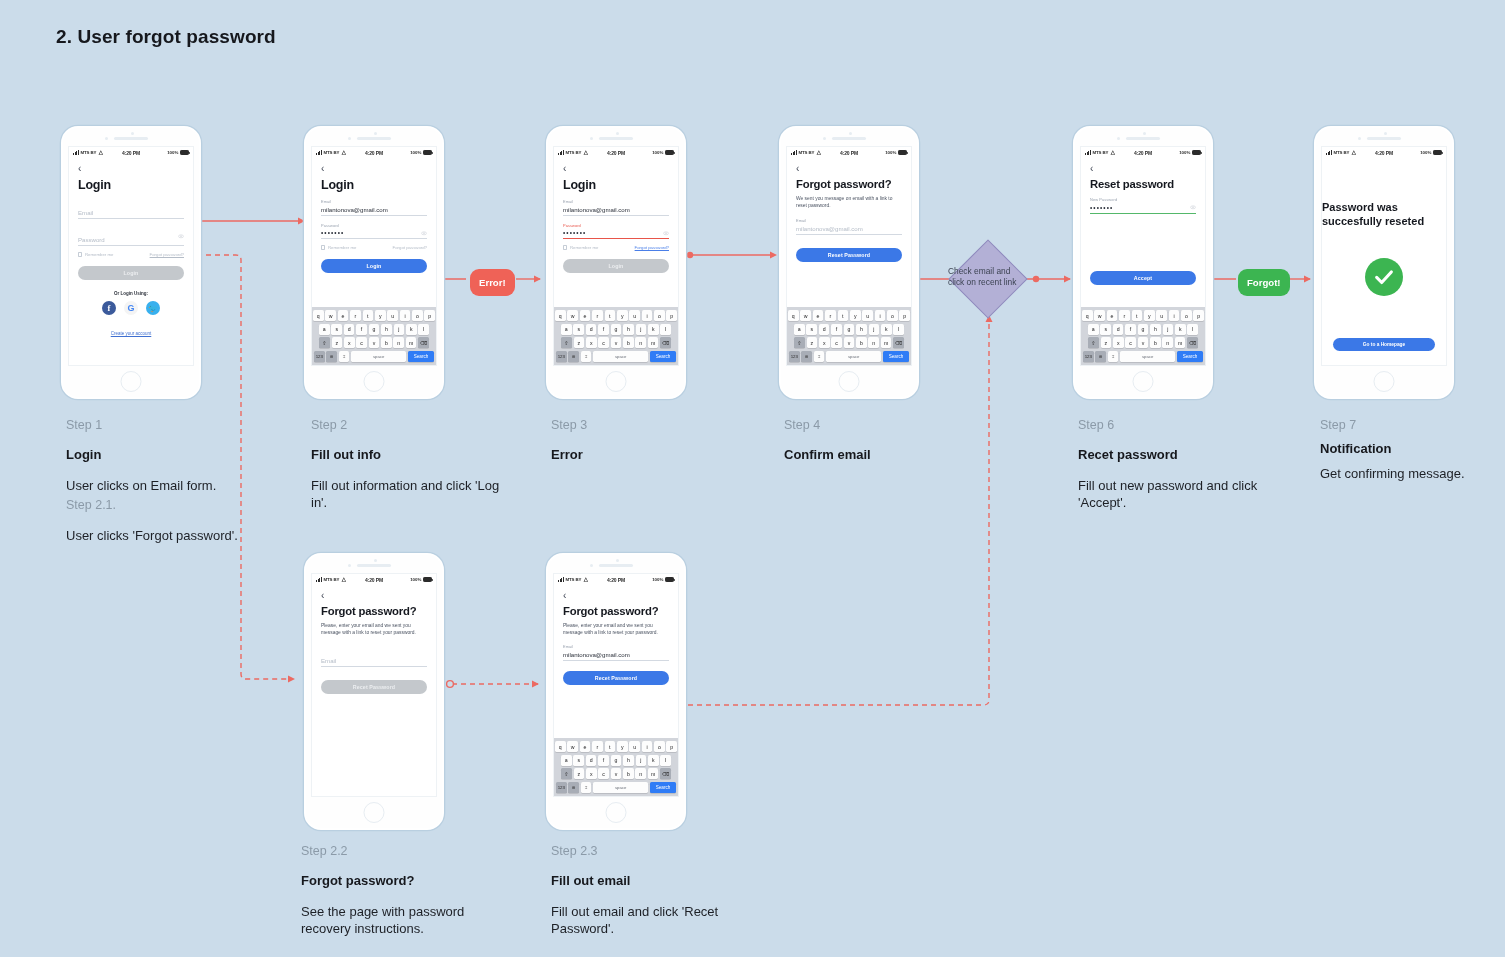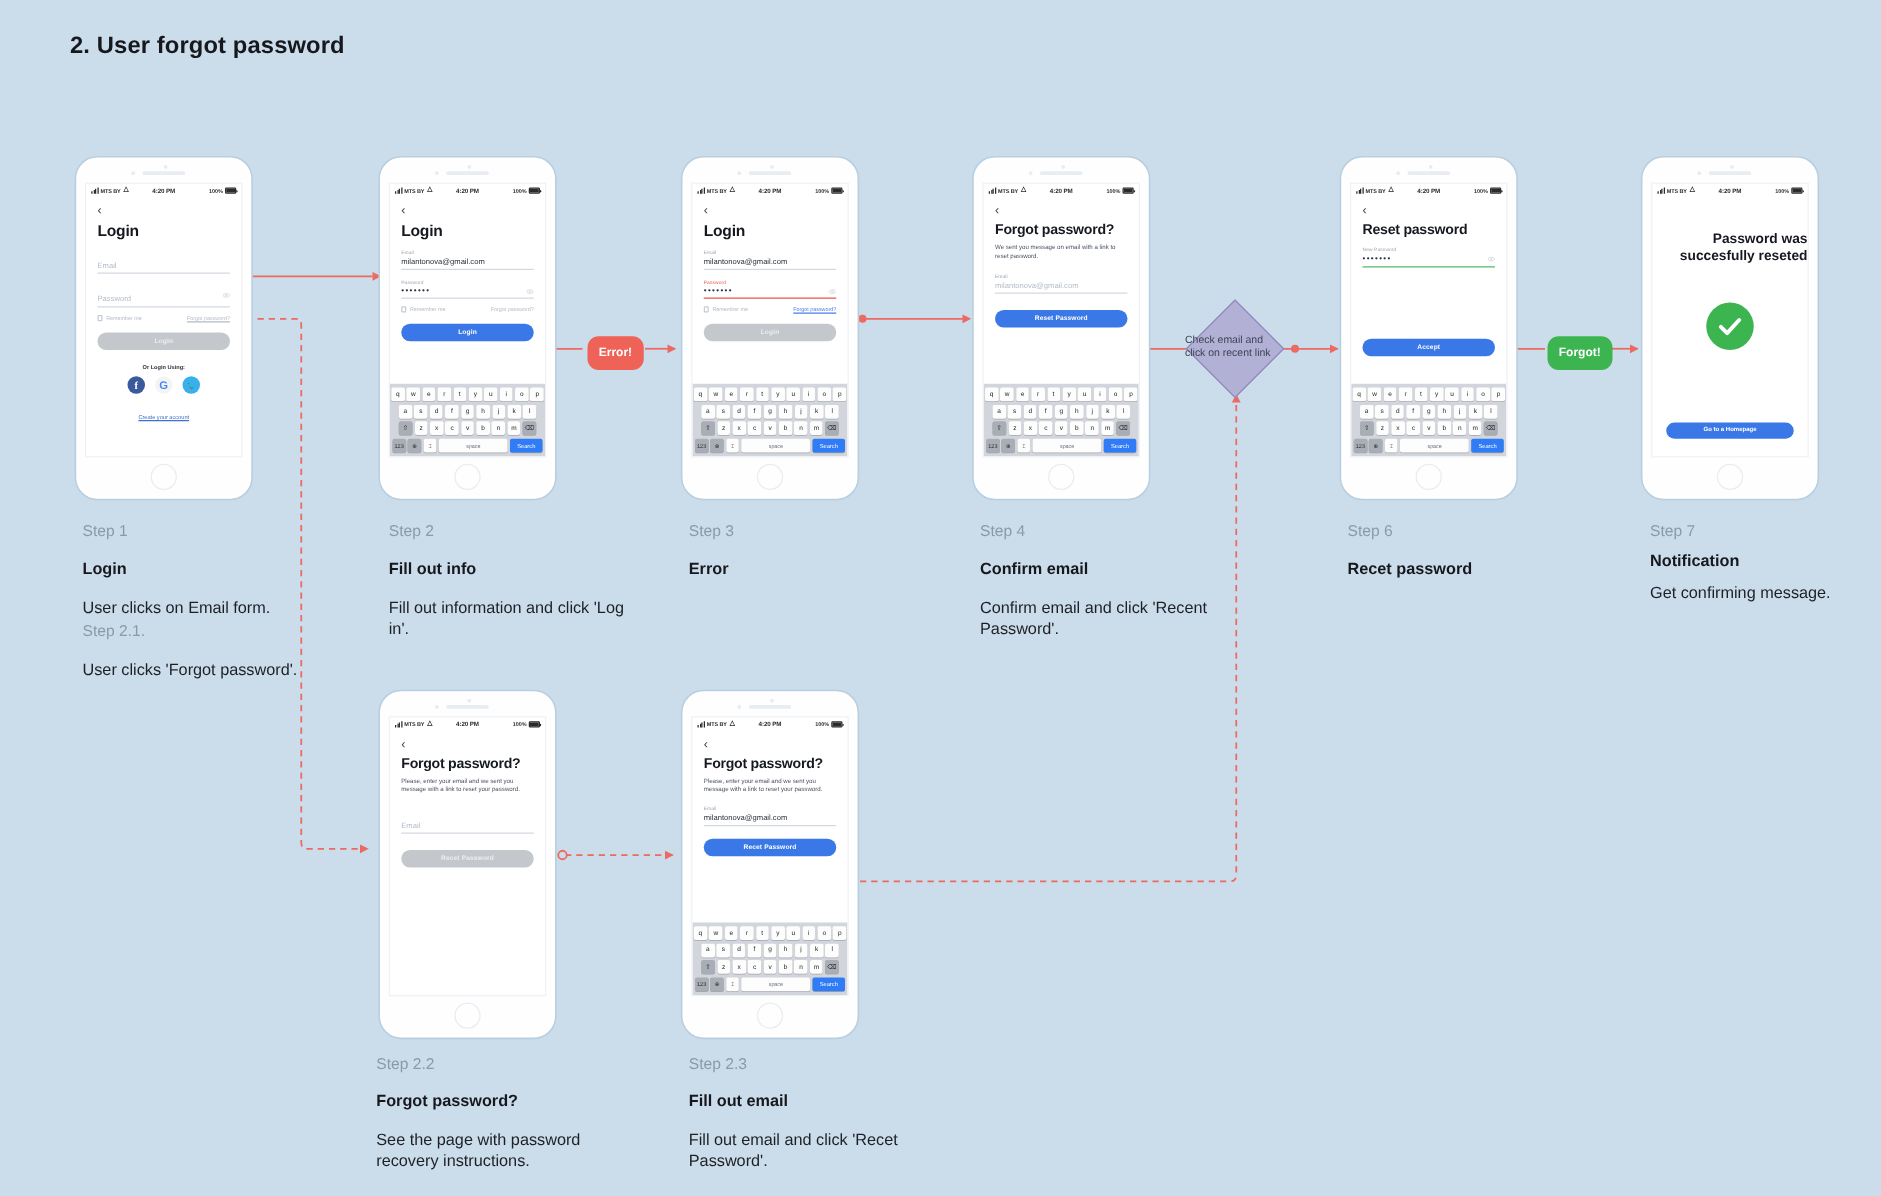--- a/index.html
+++ b/index.html
@@ -149,22 +149,22 @@
   }
   .key.grey { background: #a8adb6; color: #2b2b2b; flex: 0 0 13px; }
   .key.sm { flex: 0 0 10px; font-size: 4.4px; }
   .key.space { flex: 1 1 auto; font-size: 4.3px; color: #6a6f78; }
   .key.search { background: #2f7cf6; color: #fff; flex: 0 0 26px; font-size: 4.6px; }
   .kbrow.r2 { padding: 0 5px; }
   .kbrow.r3 .key { flex: 0 0 10.6px; }
 
   
   .succ-title {
-    text-align: right; font-size: 11px; font-weight: bold;
-    color: #15181f; line-height: 1.28; margin-top: 26px;
+    text-align: left; font-size: 11px; font-weight: bold;
+    color: #15181f; line-height: 1.28; margin-top: 42px;
   }
   .succ-check {
     width: 38px; height: 38px; border-radius: 50%;
     background: #3cb551; margin: 30px auto 0 auto;
     display: flex; align-items: center; justify-content: center;
   }
   .succ-check svg { width: 22px; height: 22px; }
   .homebtn {
     position: absolute; left: 11px; right: 11px; bottom: 14px;
     height: 13px; border-radius: 6.5px; background: #3b78e7; color: #fff;
@@ -824,25 +824,25 @@
   <div class="ttl">Fill out info</div>
   <div class="desc">Fill out information and click 'Log in'.</div>
 </div>
 <div class="cap" style="left:551px; top:418px;">
   <div class="step">Step 3</div>
   <div class="ttl">Error</div>
 </div>
 <div class="cap" style="left:784px; top:418px;">
   <div class="step">Step 4</div>
   <div class="ttl">Confirm email</div>
-  <div class="desc">Confirm email and click 'Recent Password'.</div>
 </div>
 <div class="cap" style="left:1078px; top:418px;">
   <div class="step">Step 6</div>
   <div class="ttl">Recet password</div>
+  <div class="desc">Fill out new password and click 'Accept'.</div>
 </div>
 <div class="cap tight" style="left:1320px; top:418px;">
   <div class="step">Step 7</div>
   <div class="ttl">Notification</div>
   <div class="desc">Get confirming message.</div>
 </div>
 <div class="cap" style="left:301px; top:844px;">
   <div class="step">Step 2.2</div>
   <div class="ttl">Forgot password?</div>
   <div class="desc">See the page with password recovery instructions.</div>

